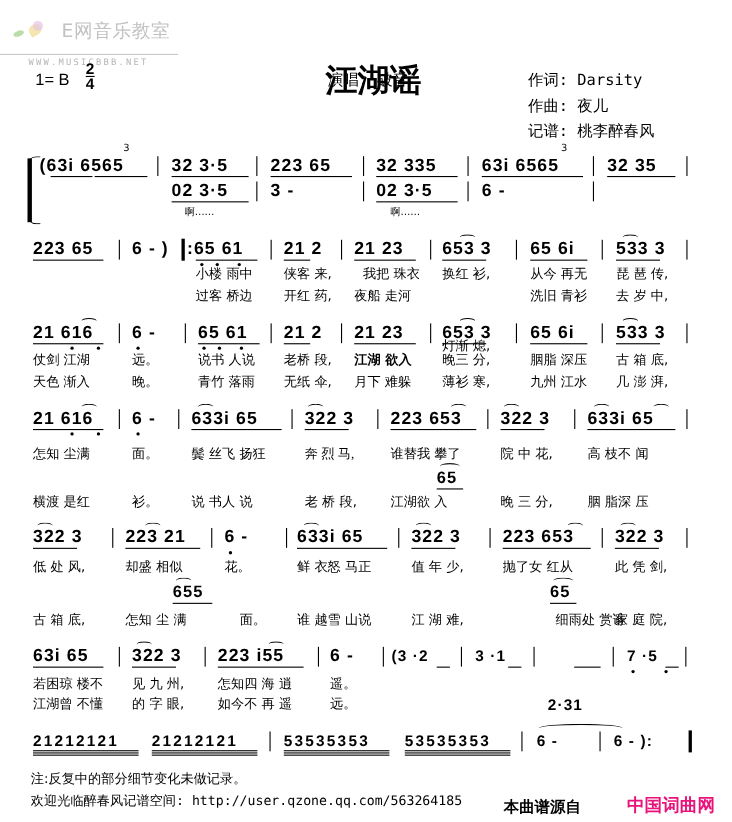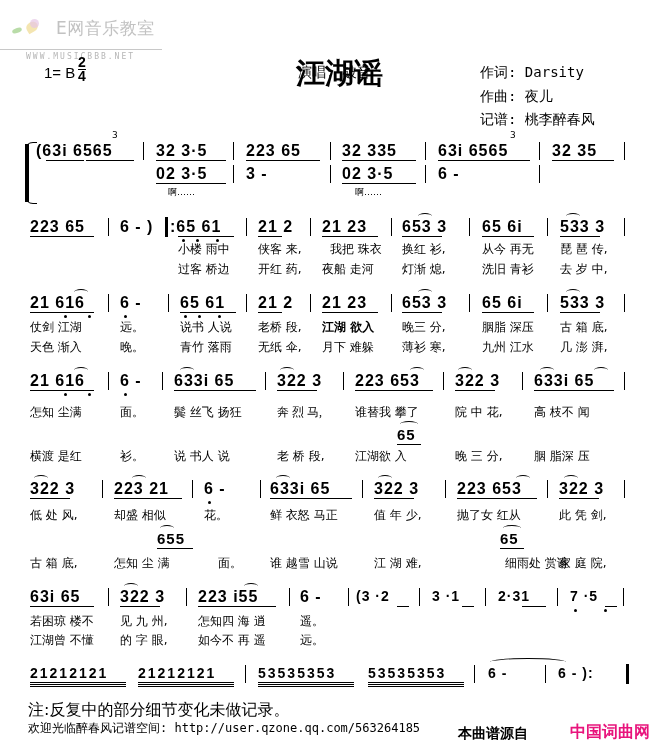--- a/index.html
+++ b/index.html
@@ -11,21 +11,21 @@
   
   .logo { left: 8px; top: 16px; height: 24px; display: flex; align-items: center; }
   .logo-leaf { width: 40px; height: 18px; position: relative; }
   .logo-leaf .l1 { position: absolute; left: 4px; top: 9px; width: 10px; height: 5px; background: #b9dca8; border-radius: 50%; transform: rotate(-20deg); }
   .logo-leaf .l2 { position: absolute; left: 18px; top: 3px; width: 12px; height: 10px; background: #f3e2a8; border-radius: 50% 50% 50% 0; transform: rotate(-30deg); opacity: .9; }
   .logo-leaf .l3 { position: absolute; left: 22px; top: 0px; width: 9px; height: 9px; background: #e6c6e6; border-radius: 50%; opacity: .7; }
   .logo-text { font-family: "DejaVu Sans", sans-serif; font-size: 17px; color: #c2c2c2; margin-left: 8px; letter-spacing: 0.5px; }
   .logo-line { left: 0; top: 49px; width: 162px; height: 1px; background: #c8c8c8; }
   .logo-url { left: 26px; top: 52px; font-family: "DejaVu Sans Mono", monospace; font-size: 8px; color: #b6b6b6; letter-spacing: 2px; }
 
-  .key { left: 44px; top: 64px; font-family: "Liberation Sans", sans-serif; font-size: 15px; }
+  .key { left: 32px; top: 64px; font-family: "Liberation Sans", sans-serif; font-size: 15px; }
   .timesig { left: 78px; top: 56px; font-family: "Liberation Sans", sans-serif; font-size: 14px; font-weight: bold; line-height: 13px; text-align: center; }
   .timesig span { display: block; }
 
   .title { left: 296px; top: 22px; font-family: "DejaVu Serif", serif; font-size: 29px; font-weight: bold; margin-top: 32px; }
   .credit { font-family: "DejaVu Sans Mono", monospace; font-size: 14px; }
 
   
   .row { position: absolute; left: 0; width: 665px; }
   .n { position: absolute; font-family: "Liberation Sans", sans-serif; font-weight: bold; font-size: 16px; white-space: nowrap; letter-spacing: 1px; }
   .lyr { position: absolute; font-family: "DejaVu Sans", sans-serif; font-size: 12px; white-space: nowrap; }
@@ -34,21 +34,21 @@
   .ul { position: absolute; height: 1px; background: #000; }
   .dot { position: absolute; width: 3px; height: 3px; background: #000; border-radius: 50%; }
   .arc { position: absolute; height: 6px; border-top: 1px solid #000; border-radius: 50% 50% 0 0; }
 
   .bracket { left: 25px; top: 144px; width: 4px; height: 58px; background: #000; }
   .bracket-top { left: 25px; top: 142px; width: 12px; height: 8px; border-top: 1px solid #000; border-radius: 8px 0 0 0; }
   .bracket-bot { left: 25px; top: 196px; width: 12px; height: 8px; border-bottom: 1px solid #000; border-radius: 0 0 0 8px; }
 
   .repeat-bar { position: absolute; width: 3px; height: 20px; background: #000; }
 
-  .note { left: 28px; top: 700px; font-family: "DejaVu Sans", sans-serif; font-size: 16px; }
+  .note { left: 28px; top: 700px; font-family: "DejaVu Sans", sans-serif; font-size: 12px; }
   .welcome { left: 28px; top: 720px; font-family: "DejaVu Sans Mono", monospace; font-size: 12px; }
   .source { left: 458px; top: 725px; font-family: "DejaVu Sans", sans-serif; font-size: 14px; font-weight: bold; }
   .site { left: 570px; top: 722px; font-family: "DejaVu Sans", sans-serif; font-size: 16px; font-weight: bold; }
 </style>
 </head>
 <body>
 
 <div class="abs logo">
   <div class="logo-leaf">
     <div class="l1"></div>
@@ -148,21 +148,21 @@
   <span class="lyr" style="left:258px;">侠客 来,</span>
   <span class="lyr" style="left:330px;">我把 珠衣</span>
   <span class="lyr" style="left:402px;">换红 衫,</span>
   <span class="lyr" style="left:482px;">从今 再无</span>
   <span class="lyr" style="left:560px;">琵 琶 传,</span>
 </div>
 <div class="row" style="top:261px;">
   <span class="lyr" style="left:178px;">过客 桥边</span>
   <span class="lyr" style="left:258px;">开红 药,</span>
   <span class="lyr" style="left:322px;">夜船 走河</span>
-  <span class="lyr" style="left:402px;">灯渐 熄,</span>
+  <span class="lyr" style="left:402px;margin-top:45px;">灯渐 熄,</span>
   <span class="lyr" style="left:482px;">洗旧 青衫</span>
   <span class="lyr" style="left:560px;">去 岁 中,</span>
 </div>
 
 <div class="row" style="top:294px;">
   <span class="n" style="left:30px;">21 616</span>
   <div class="bar" style="left:108px;"></div>
   <span class="n" style="left:120px;">6 -</span>
   <div class="bar" style="left:168px;"></div>
   <span class="n" style="left:180px;">65 61</span>
@@ -333,21 +333,21 @@
   <span class="n" style="left:120px;">322 3</span>
   <div class="bar" style="left:186px;"></div>
   <span class="n" style="left:198px;">223 i55</span>
   <div class="bar" style="left:289px;"></div>
   <span class="n" style="left:300px;">6 -</span>
   <div class="bar" style="left:348px;"></div>
   <span class="n" style="left:356px; font-size:14px;">(3 ·2</span>
   <div class="bar" style="left:419px;"></div>
   <span class="n" style="left:432px; font-size:14px;">3 ·1</span>
   <div class="bar" style="left:485px;"></div>
-  <span class="n" style="left:498px; font-size:14px;">2·31</span>
+  <span class="n" style="left:498px; font-size:14px;margin-top:44px;">2·31</span>
   <div class="bar" style="left:557px;"></div>
   <span class="n" style="left:570px; font-size:14px;">7 ·5</span>
   <div class="bar" style="left:623px;"></div>
   <div class="ul" style="left:30px; top:18px; width:64px;"></div>
   <div class="ul" style="left:120px; top:18px; width:40px;"></div>
   <div class="ul" style="left:198px; top:18px; width:78px;"></div>
   <div class="ul" style="left:397px; top:18px; width:12px;"></div>
   <div class="ul" style="left:462px; top:18px; width:12px;"></div>
   <div class="ul" style="left:522px; top:18px; width:24px;"></div>
   <div class="ul" std="" style="left:605px; top:18px; width:12px;"></div>

